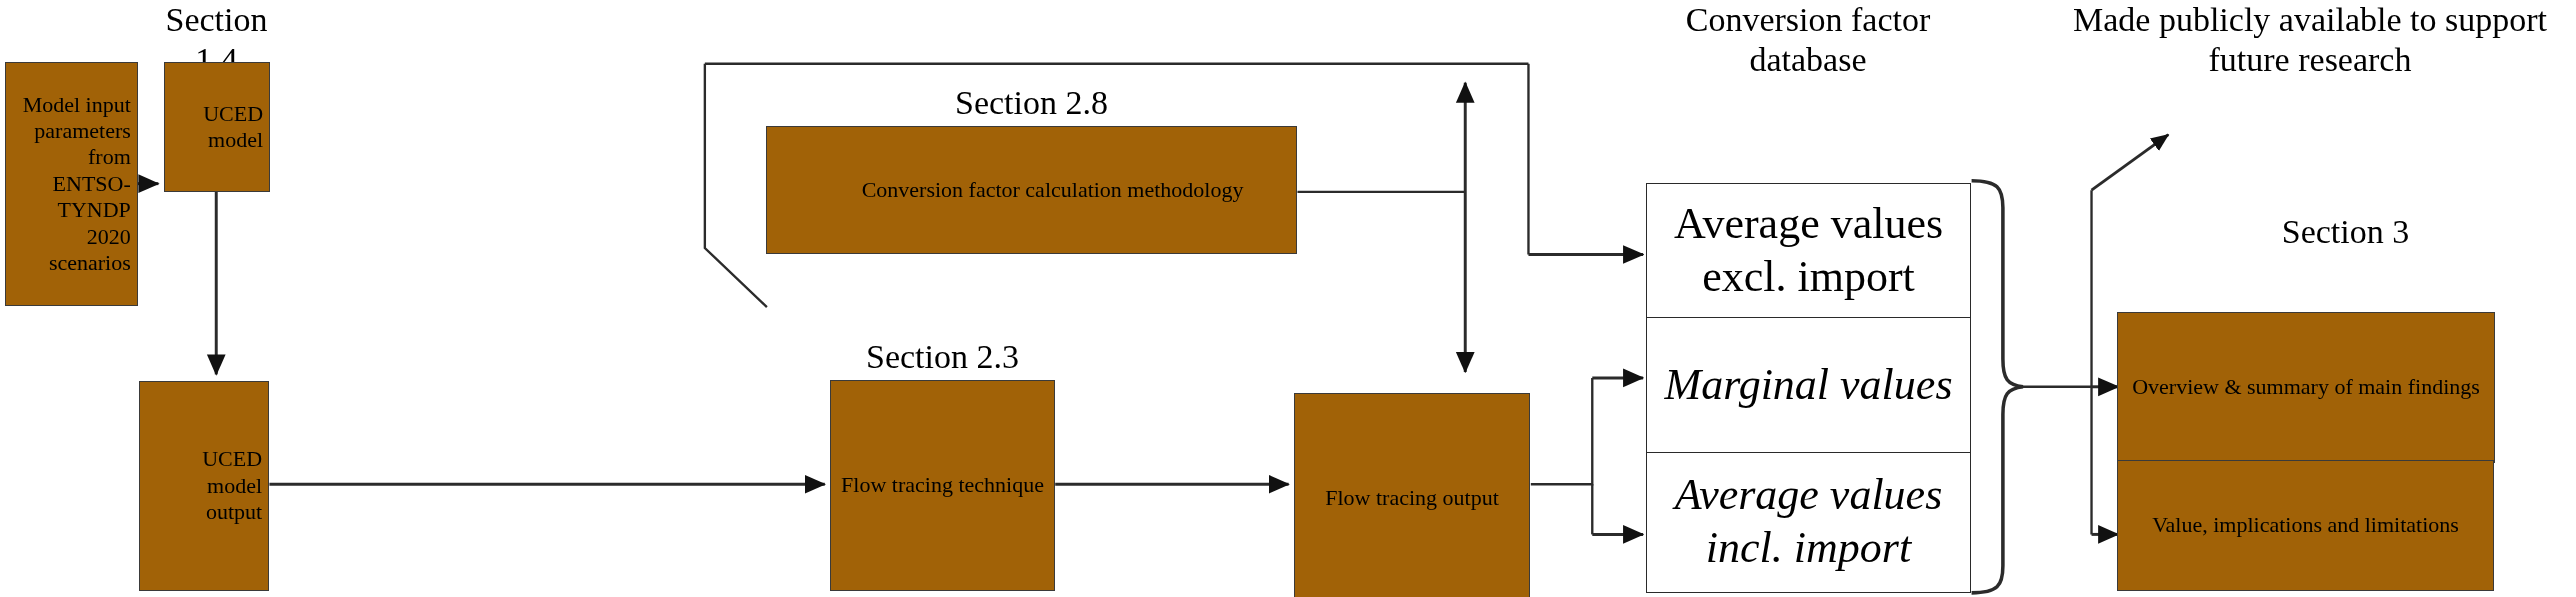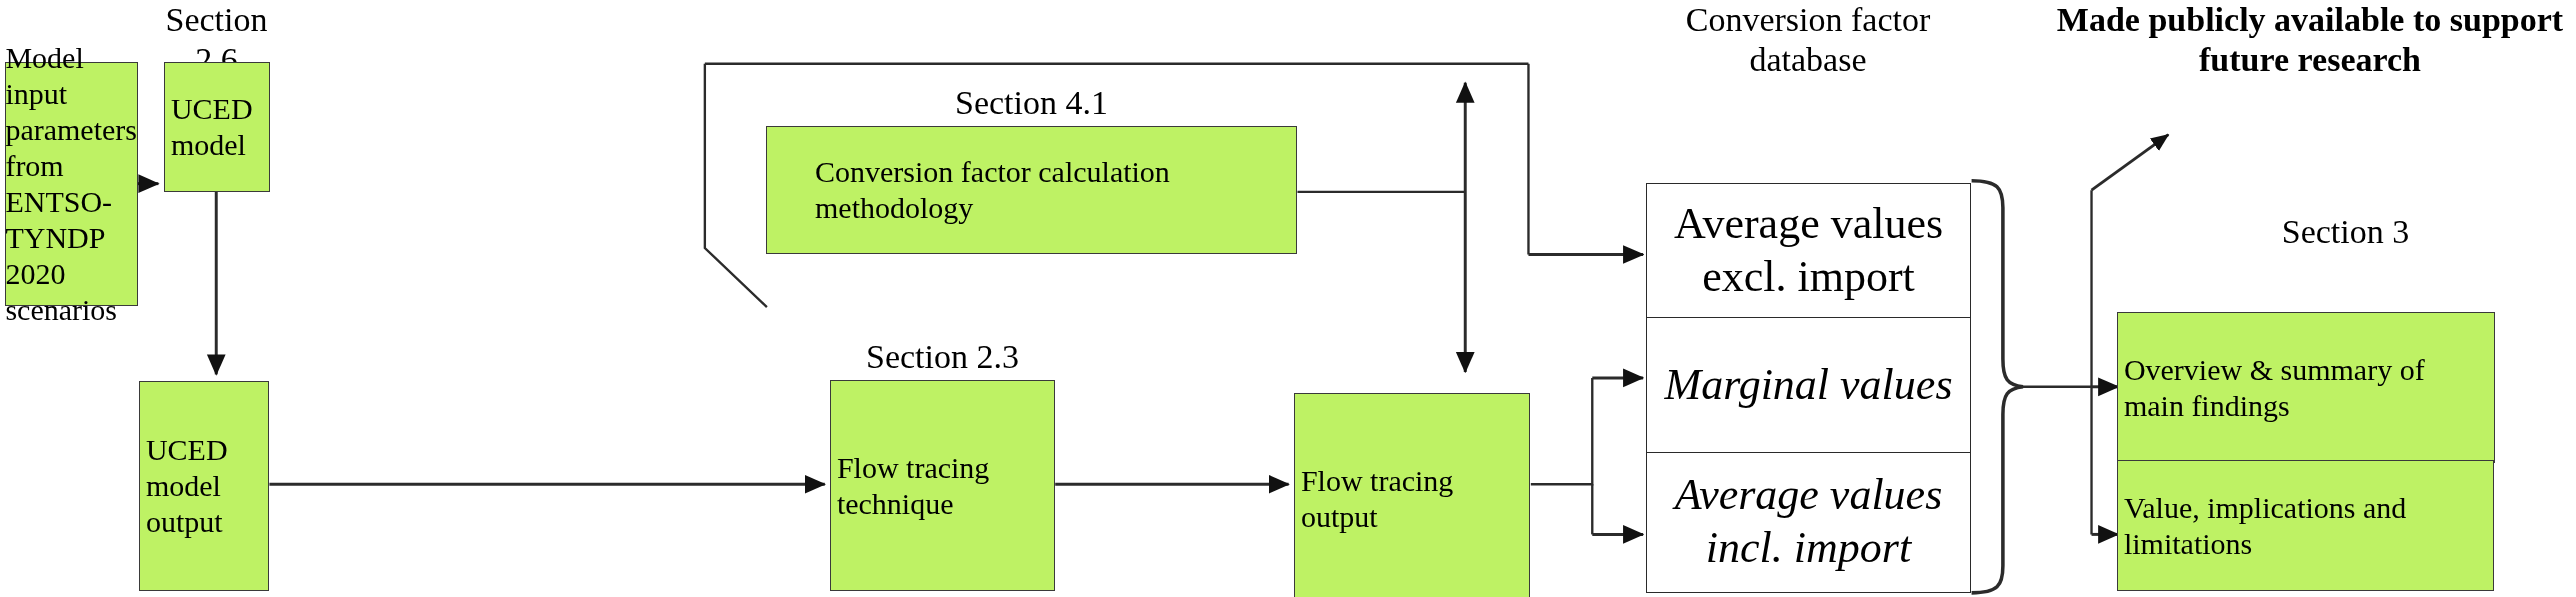--- a/index.html
+++ b/index.html
@@ -1,23 +1,23 @@
 <!DOCTYPE html>
 <html style="font-size:9.5px"><head>
 <meta charset="utf-8">
 <style>
   html,body{margin:0;padding:0;background:#fff;}
   body{width:2576px;height:597px;position:relative;overflow:hidden;
        font-family:"Liberation Serif","DejaVu Serif",serif;color:#000;}
   .stage{position:absolute;left:0;top:0;width:2576px;height:597px;}
   svg.wires{position:absolute;left:0;top:0;width:2576px;height:597px;overflow:visible;}
 
-  .box{position:absolute;border:1.8px solid #3a3a3a;background:#bef264;box-sizing:border-box;
-       display:flex;align-items:center;justify-content:center;text-align:left;
-       font-size:30px;line-height:1.20;padding:2.4px 5.9px;}
+  .box{position:absolute;border:1.8px solid #3a3a3a;background:#a16207;box-sizing:border-box;
+       display:flex;align-items:center;justify-content:center;text-align:right;
+       font-size:22px;line-height:1.20;padding:2.4px 5.9px;}
   .caption{position:absolute;text-align:center;font-size:34px;line-height:1.18;
            white-space:pre-line;}
 
   .db{position:absolute;border:1.8px solid #2a2a2a;background:#fff;box-sizing:border-box;}
   .db-row{box-sizing:border-box;display:flex;align-items:center;justify-content:center;
           text-align:center;font-size:44px;line-height:1.20;}
   .db-row + .db-row{border-top:1.8px solid #2a2a2a;font-style:italic;}
 </style>
 </head>
 <body>
@@ -73,29 +73,29 @@
       <path d="M3540,322 L3540,905" stroke-width="4"></path>
 
       <path d="M3540,322 L3670,228" marker-end="url(#ahs)"></path>
 
       <path d="M3540,655 L3585,655" marker-end="url(#ah)"></path>
 
       <path d="M3540,905 L3585,905" marker-end="url(#ah)"></path>
     </g>
   </svg>
 
-  <div class="caption" style="left:164px;top:0px;width:105px;">Section 2.6</div>
+  <div class="caption" style="left:164px;top:0px;width:105px;">Section 1.4</div>
 
-  <div class="caption" style="left:766px;top:83px;width:531px;">Section 4.1</div>
+  <div class="caption" style="left:766px;top:83px;width:531px;">Section 2.8</div>
 
   <div class="caption" style="left:830px;top:337px;width:225px;">Section 2.3</div>
 
   <div class="caption" style="left:1631px;top:0px;width:354px;">Conversion factor database</div>
 
-  <div class="caption" style="left:2044px;top:0px;width:532px;font-weight:bold;">Made publicly available to support future research</div>
+  <div class="caption" style="left:2044px;top:0px;width:532px;">Made publicly available to support future research</div>
 
   <div class="caption" style="left:2127px;top:212px;width:437px;">Section 3</div>
 
   <div class="caption" style="left:2127px;top:392px;width:437px;">Section 4</div>
 
   <div class="box" style="left:4.7px;top:62px;width:133px;height:244px;">Model input parameters from ENTSO-TYNDP 2020 scenarios</div>
 
   <div class="box" style="left:164px;top:62px;width:106px;height:130px;">UCED model</div>
 
   <div class="box" style="left:139px;top:381px;width:130px;height:210px;">UCED model output</div>

